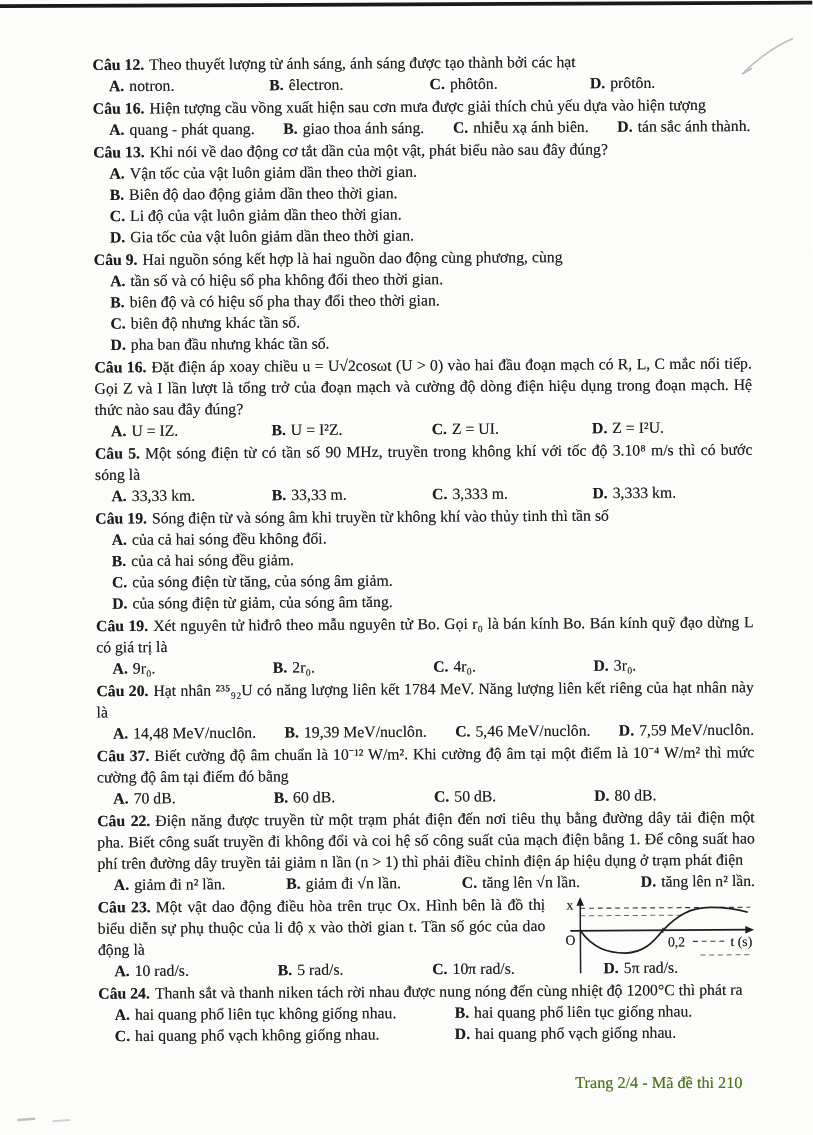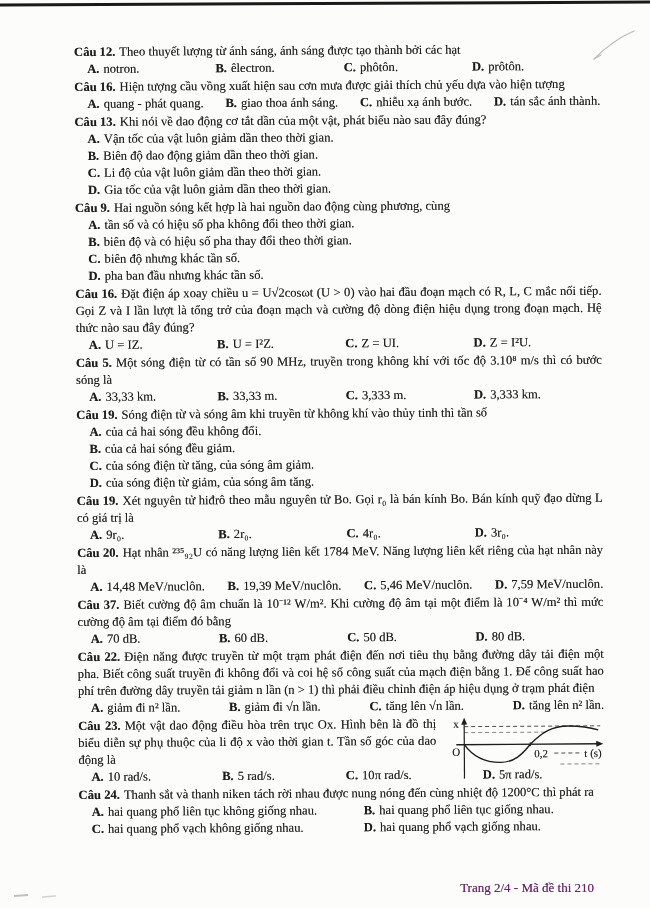--- a/index.html
+++ b/index.html
@@ -30,21 +30,21 @@
   .opts-grid4 { display:grid; grid-template-columns:repeat(4, 1fr); }
   .opts-between { display:flex; justify-content:space-between; }
   .opts-list .opt { display:block; }
   .opts-grid2 { display:grid; grid-template-columns:272px 1fr; }
   .q23 { position:relative; }
   .q23 .qtext { padding-right:168px; }
   .q23 .opts { display:flex; justify-content:space-between; width:464px; box-sizing:border-box; }
   .graph { position:absolute; right:-6px; top:1px; }
   .graph text { font-size:11px; fill:#1d1d1d; font-family:"Liberation Serif", serif; }
   .footer {
-    position:absolute; right:56px; top:880px; font-size:13px; color:#701a75;
+    position:absolute; right:56px; top:858px; font-size:13px; color:#4d7c0f;
     text-shadow:0 0 0.35px rgba(20,20,20,0.5);
   }
 </style>
 </head>
 <body>
 
 <div class="page">
   <div class="scan-top"></div>
 
   <svg class="mark-tr" width="52" height="36" viewBox="0 0 52 36">
@@ -61,21 +61,21 @@
         <span class="opt"><b>C.</b><span>phôtôn.</span></span>
         <span class="opt"><b>D.</b><span>prôtôn.</span></span>
       </div>
     </div>
 
     <div class="q">
       <p class="qtext"><b class="qnum">Câu 16.</b><span>Hiện tượng cầu vồng xuất hiện sau cơn mưa được giải thích chủ yếu dựa vào hiện tượng</span></p>
       <div class="opts opts-between">
         <span class="opt"><b>A.</b><span>quang - phát quang.</span></span>
         <span class="opt"><b>B.</b><span>giao thoa ánh sáng.</span></span>
-        <span class="opt"><b>C.</b><span>nhiễu xạ ánh bước.</span></span>
+        <span class="opt"><b>C.</b><span>nhiễu xạ ánh biên.</span></span>
         <span class="opt"><b>D.</b><span>tán sắc ánh thành.</span></span>
       </div>
     </div>
 
     <div class="q">
       <p class="qtext"><b class="qnum">Câu 13.</b><span>Khi nói về dao động cơ tắt dần của một vật, phát biểu nào sau đây đúng?</span></p>
       <div class="opts opts-list">
         <span class="opt"><b>A.</b><span>Vận tốc của vật luôn giảm dần theo thời gian.</span></span>
         <span class="opt"><b>B.</b><span>Biên độ dao động giảm dần theo thời gian.</span></span>
         <span class="opt"><b>C.</b><span>Li độ của vật luôn giảm dần theo thời gian.</span></span>

